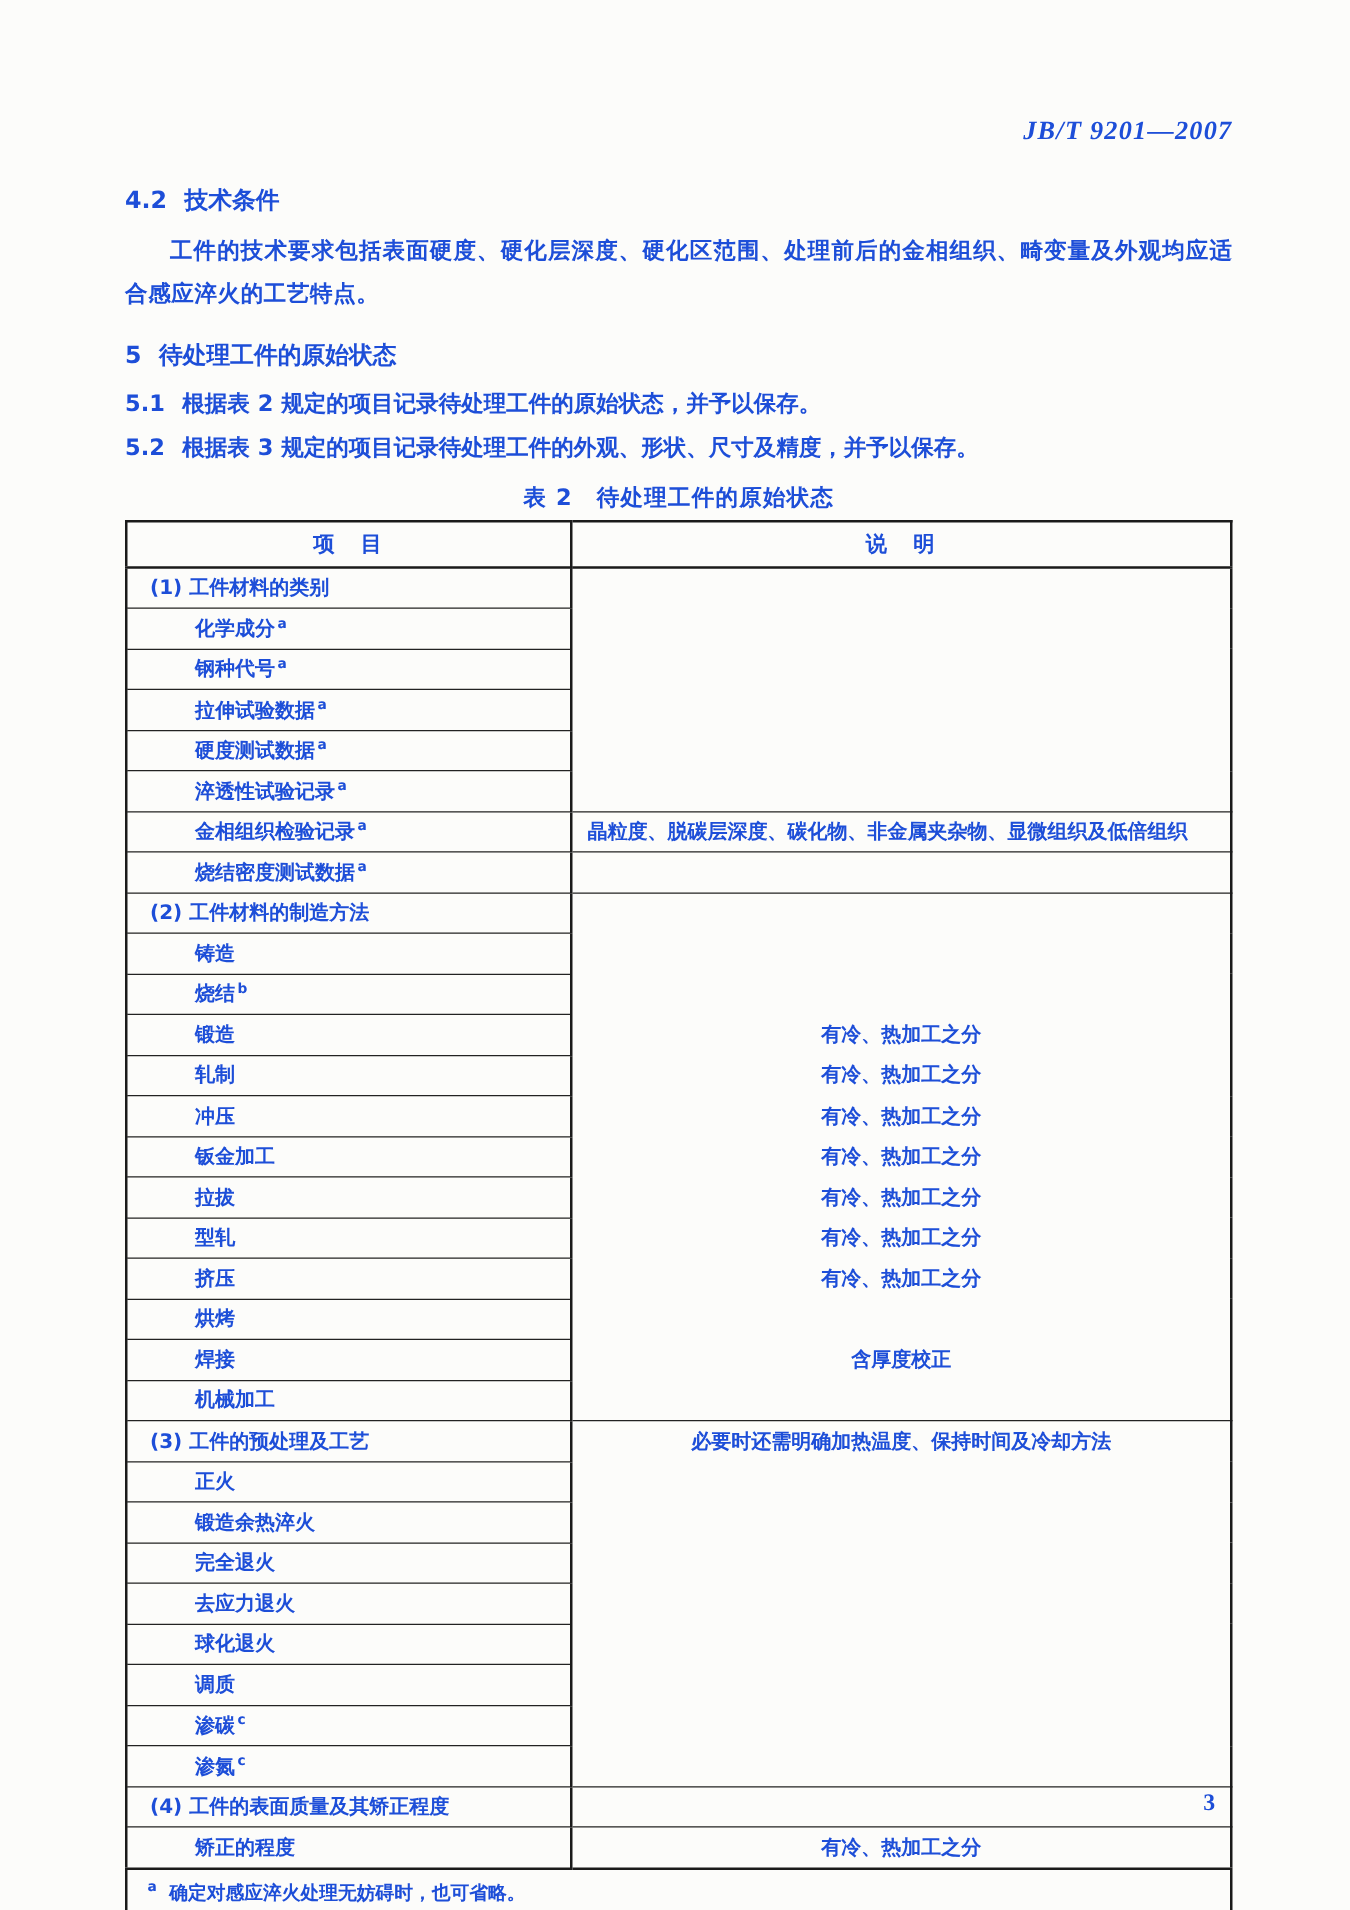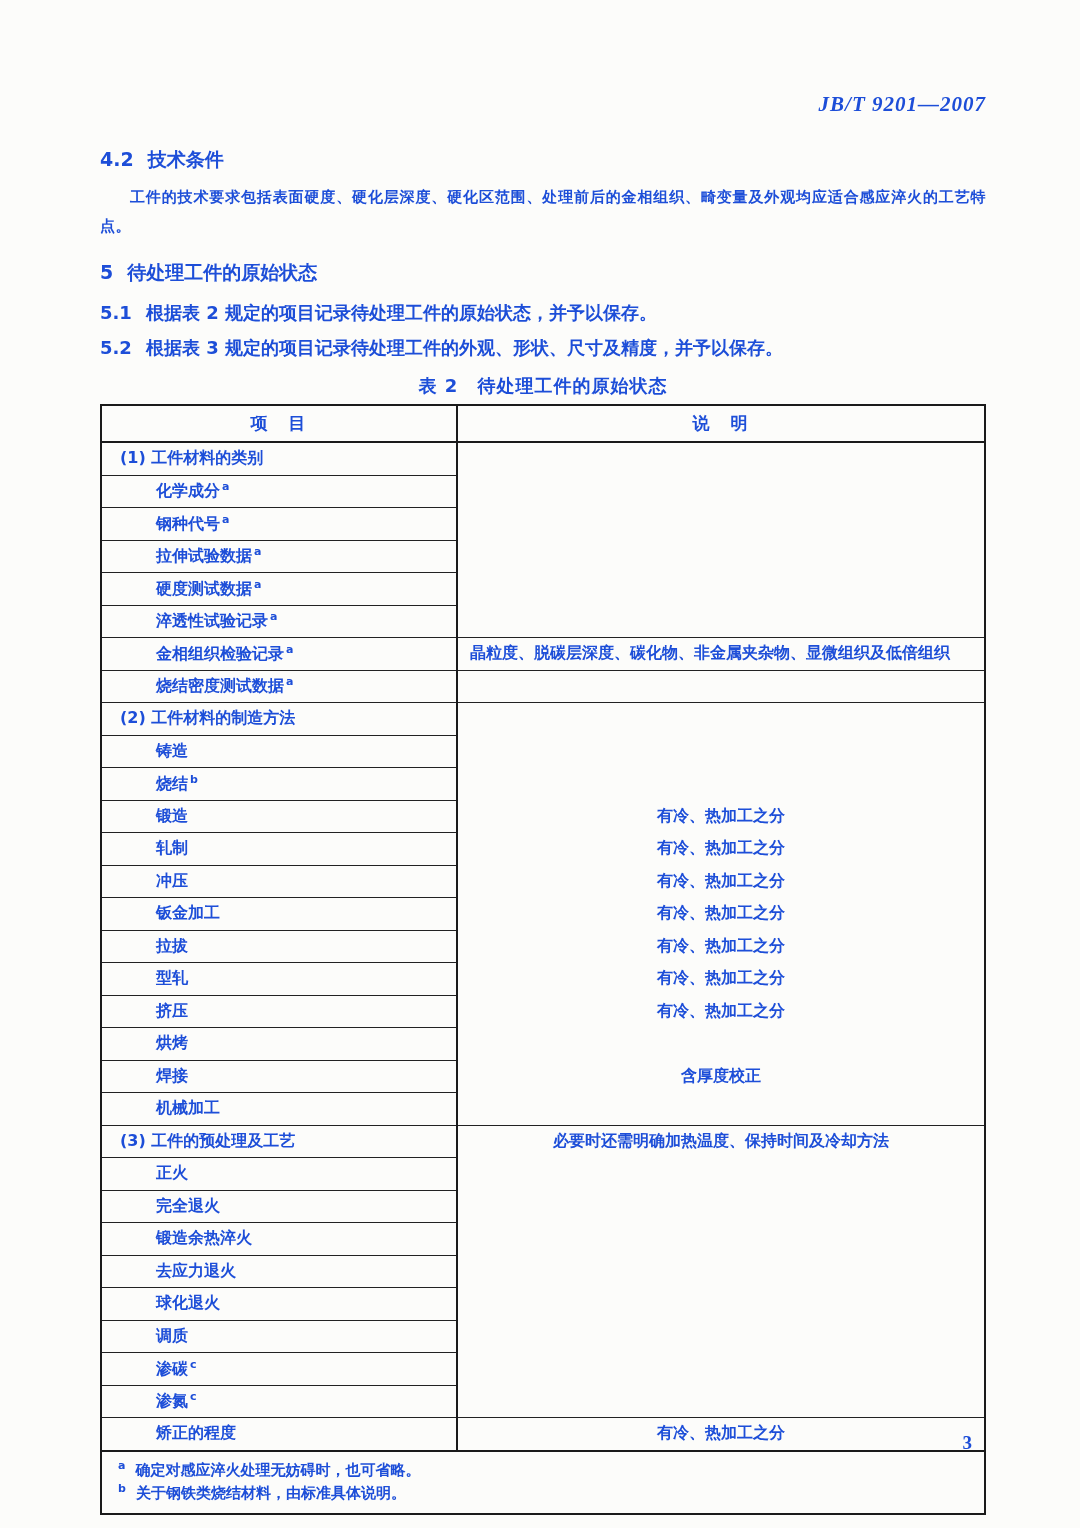--- a/index.html
+++ b/index.html
@@ -17,21 +17,21 @@
     font-family:"Liberation Serif","DejaVu Serif",serif;
     font-style:italic;
     font-weight:700;
     font-size:21px;
     letter-spacing:1px;
     margin-bottom:30px;
   }
   .sec-heading{font-size:19px;font-weight:700;margin:18px 0 10px 0;}
   .sec-heading .num{margin-right:14px;}
   .para{
-    font-size:15px;font-weight:600;line-height:1.95;
+    font-size:18px;font-weight:600;line-height:1.95;
     text-indent:2em;margin:4px 0 14px 0;text-align:justify;
     letter-spacing:0.5px;
   }
   .clause{font-size:18px;font-weight:600;line-height:1.85;margin:2px 0;}
   .clause .num{font-weight:700;margin-right:14px;}
   .tbl-caption{
     text-align:center;font-size:18px;font-weight:700;
     margin:10px 0 6px 0;letter-spacing:1px;
   }
   table.t2{
@@ -191,45 +191,49 @@
           </tr>
           <tr>
             <td class="c-item group">(3) 工件的预处理及工艺</td>
             <td class="c-desc">必要时还需明确加热温度、保持时间及冷却方法</td>
           </tr>
           <tr>
             <td class="c-item">正火</td>
             <td class="c-desc"></td>
           </tr>
           <tr>
+            <td class="c-item">锻造余热淬火</td>
+            <td class="c-desc"></td>
+          </tr>
+          <tr>
             <td class="c-item">完全退火</td>
             <td class="c-desc"></td>
           </tr>
           <tr>
-            <td class="c-item">锻造余热淬火</td>
-            <td class="c-desc"></td>
-          </tr>
-          <tr>
             <td class="c-item">去应力退火</td>
             <td class="c-desc"></td>
           </tr>
           <tr>
             <td class="c-item">球化退火</td>
             <td class="c-desc"></td>
           </tr>
           <tr>
             <td class="c-item">调质</td>
             <td class="c-desc"></td>
           </tr>
           <tr>
             <td class="c-item">渗碳<sup>c</sup></td>
             <td class="c-desc"></td>
           </tr>
           <tr>
             <td class="c-item">渗氮<sup>c</sup></td>
+            <td class="c-desc sep"></td>
+          </tr>
+          <tr>
+            <td class="c-item group">(4) 工件的表面质量及其矫正程度</td>
             <td class="c-desc sep"></td>
           </tr>
           <tr>
             <td class="c-item">矫正的程度</td>
             <td class="c-desc sep">有冷、热加工之分</td>
           </tr>
         </tbody>
       <tbody>
         <tr>
           <td class="fn-cell" colspan="2">

